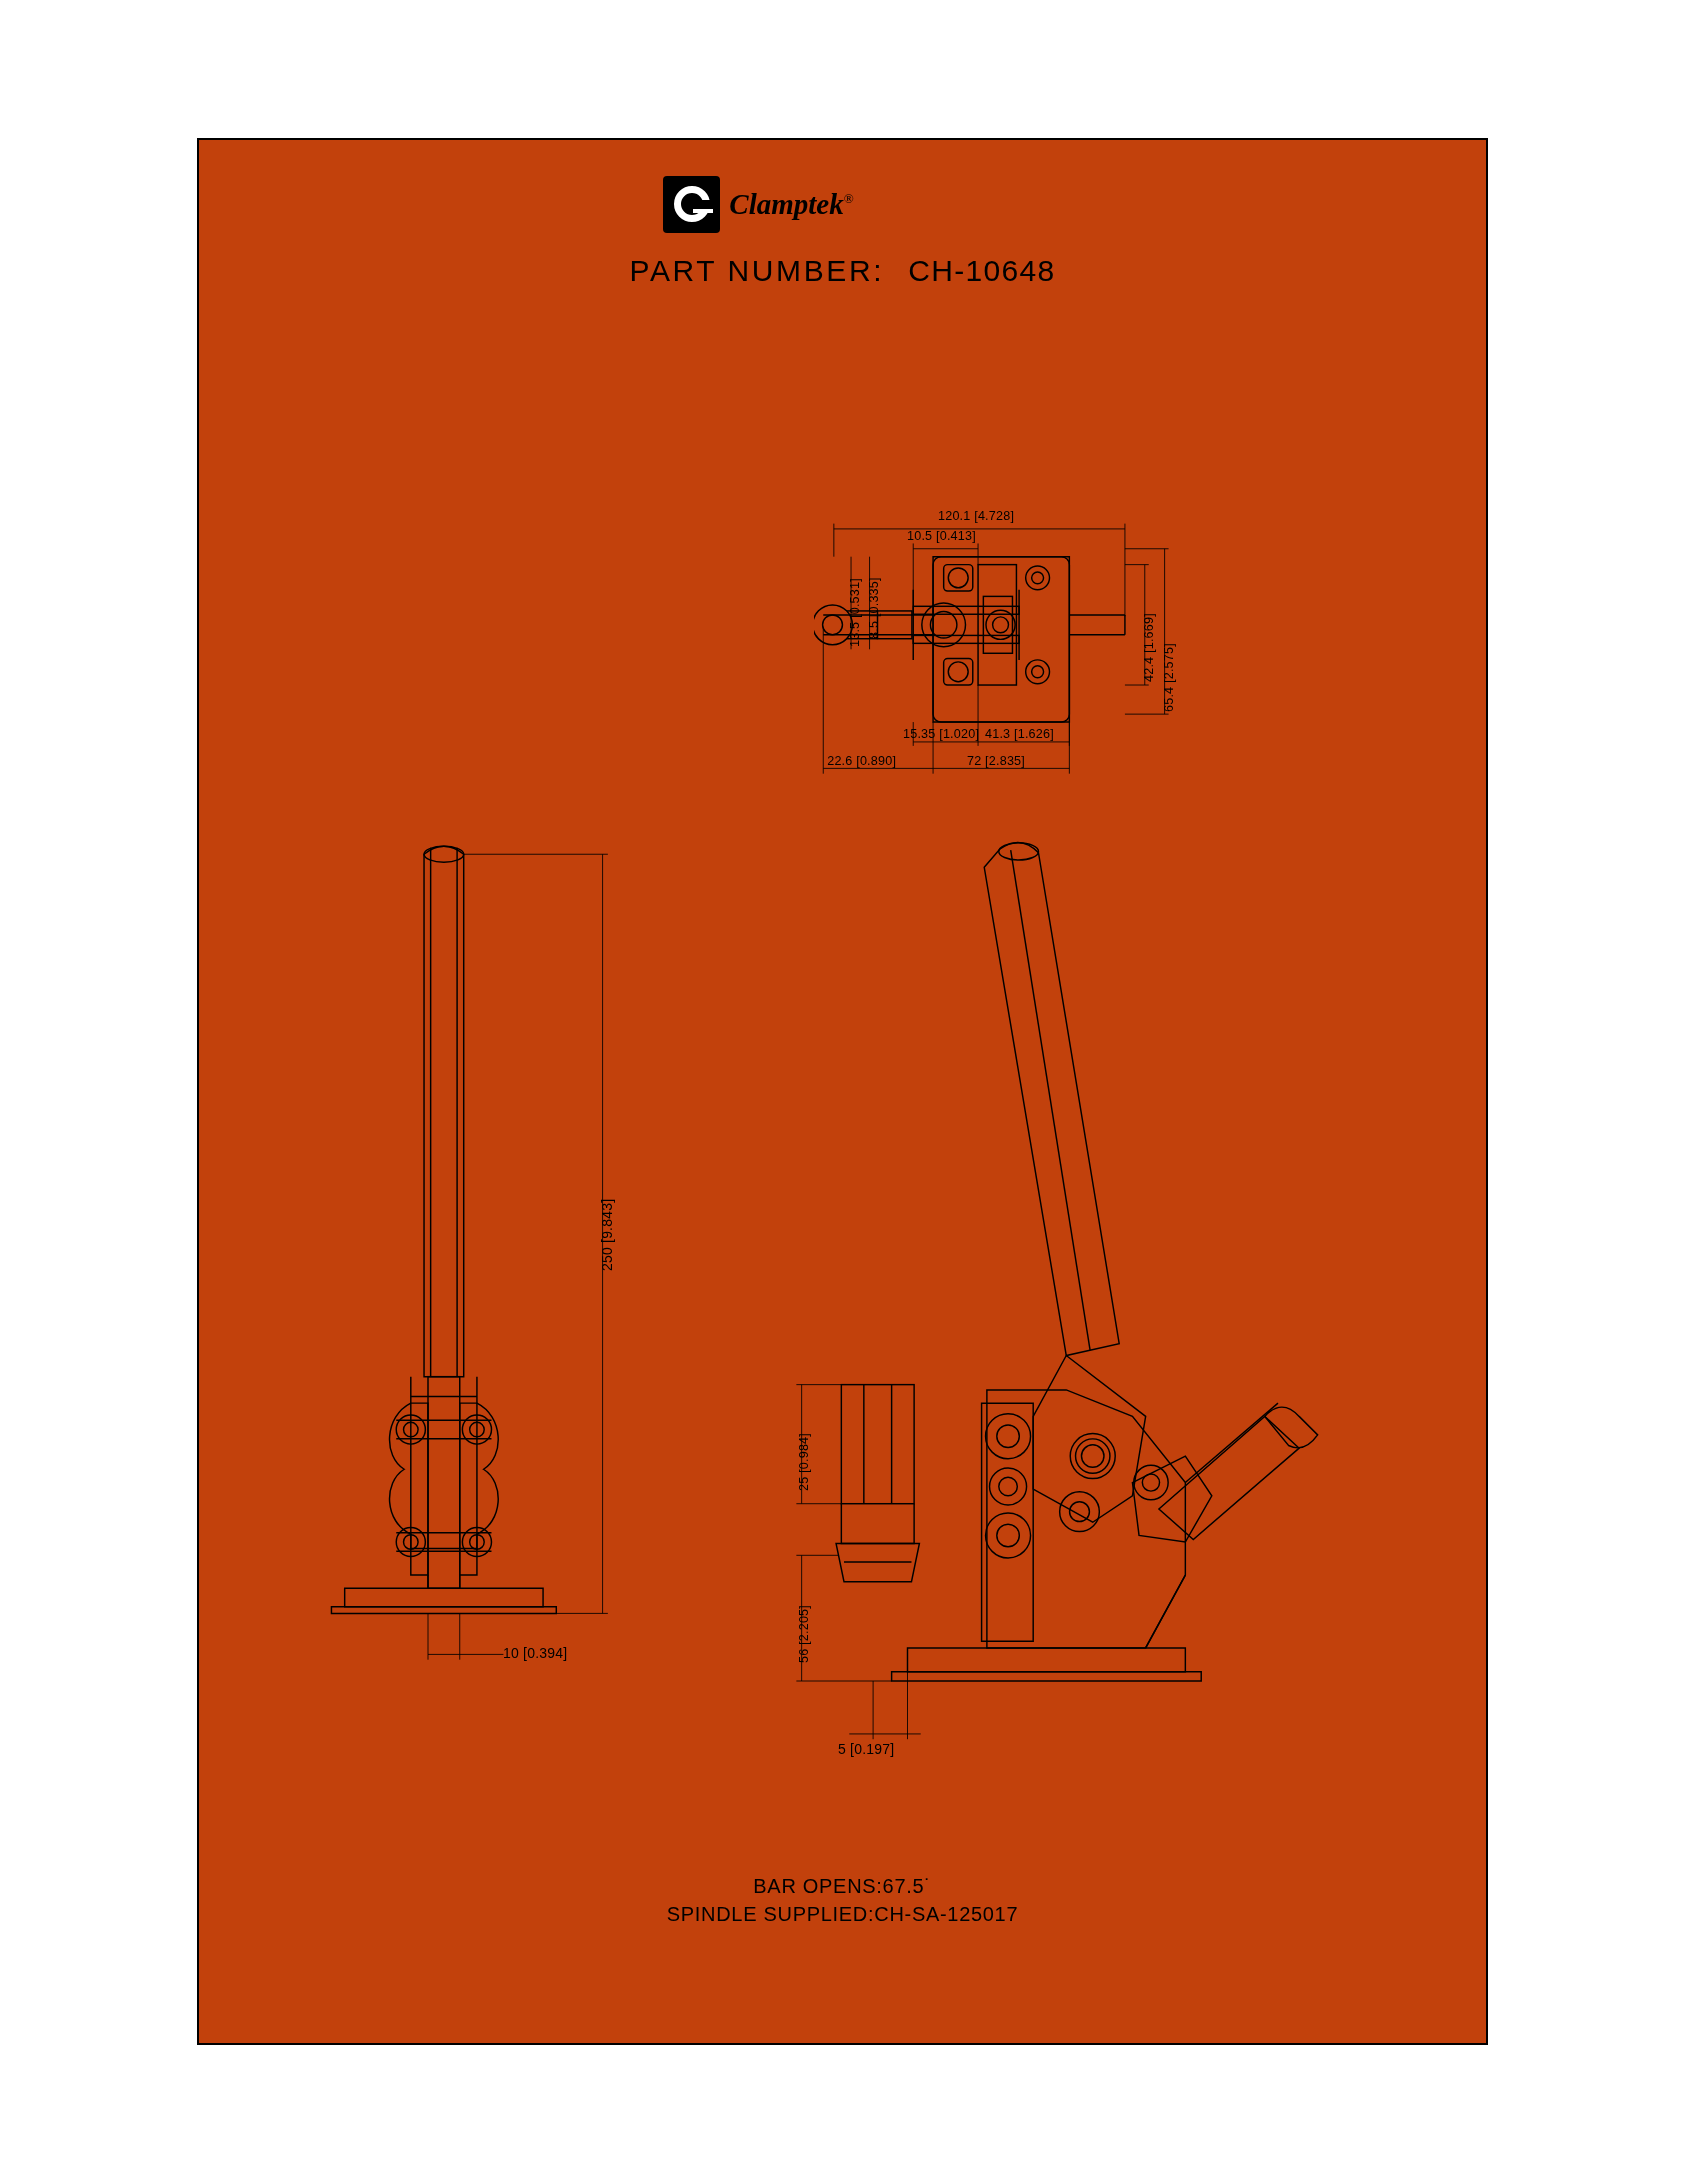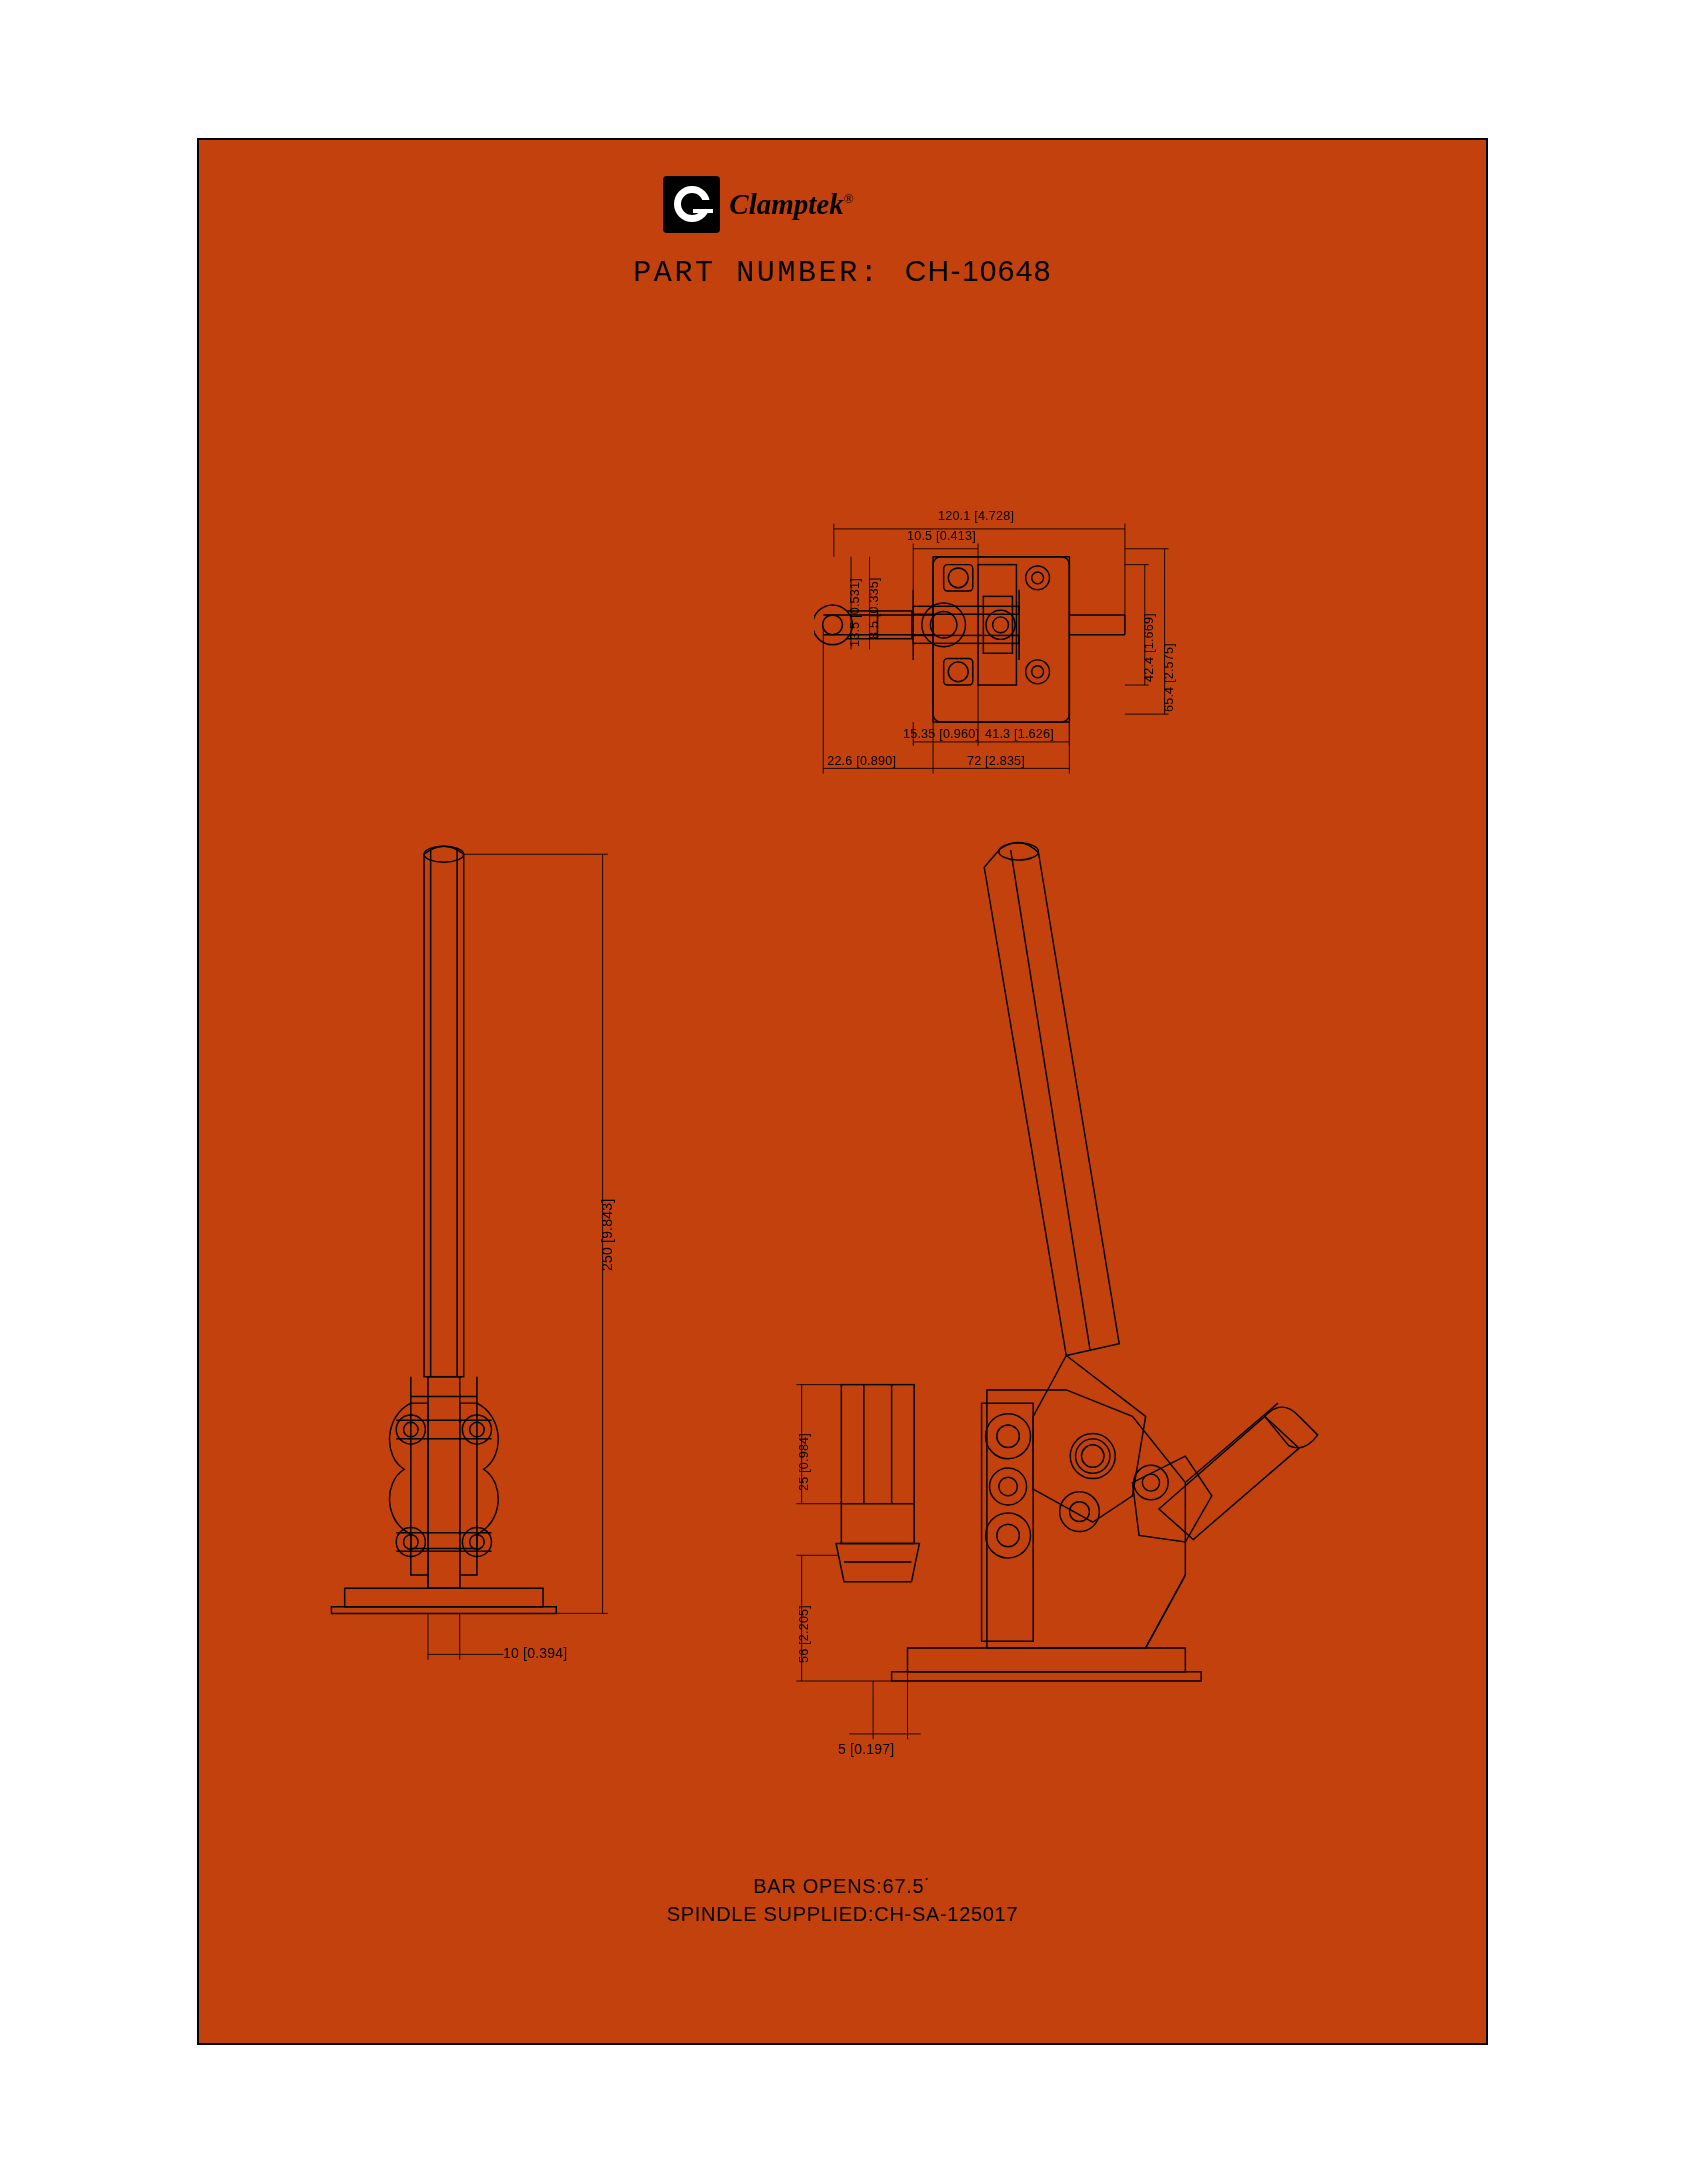--- a/index.html
+++ b/index.html
@@ -82,21 +82,21 @@
   }
   .part-number {
     position: absolute;
     left: 0; right: 0;
     top: 266px;
     text-align: center;
     font-size: 30px;
     letter-spacing: 1.3px;
     font-family: "Liberation Sans", sans-serif;
   }
-  .part-number .pn-label { letter-spacing: 2.6px; font-family: Liberation Mono, monospace; }
+  .part-number .pn-label { letter-spacing: 2.6px; }
 
   
   .notes {
     position: absolute;
     left: 0; right: 0;
     top: 1872px;
     text-align: center;
     font-size: 20px;
     line-height: 1.38;
     letter-spacing: 0.7px;
@@ -218,21 +218,21 @@
         <line x1="386" y1="310" x2="386" y2="388"></line>
       </g>
     </svg>
 
     <div class="dim" style="left:124px; top:-8px;">120.1 [4.728]</div>
     <div class="dim" style="left:93px; top:12px;">10.5 [0.413]</div>
     <div class="dim v" style="left:34px; top:130px;">13.5 [0.531]</div>
     <div class="dim v" style="left:53px; top:122px;">8.5 [0.335]</div>
     <div class="dim v" style="left:328px; top:165px;">42.4 [1.669]</div>
     <div class="dim v" style="left:348px; top:195px;">65.4 [2.575]</div>
-    <div class="dim" style="left:89px; top:210px;">15.35 [0.960]</div>
+    <div class="dim" style="left:89px; top:210px;">15.35 [1.020]</div>
     <div class="dim" style="left:171px; top:210px;">41.3 [1.626]</div>
     <div class="dim" style="left:13.2px; top:237px;">22.6 [0.890]</div>
     <div class="dim" style="left:153px; top:237px;">72 [2.835]</div>
   </div>
 
   <div class="abs" style="left:106px; top:681px; width:410px; height:946px;">
     <svg width="410" height="946" viewBox="0 0 620 1430">
       <g class="ln" stroke-width="2.2">
 
         <path d="M180 50 Q210 26 240 50 L240 840 L180 840 Z"></path>

